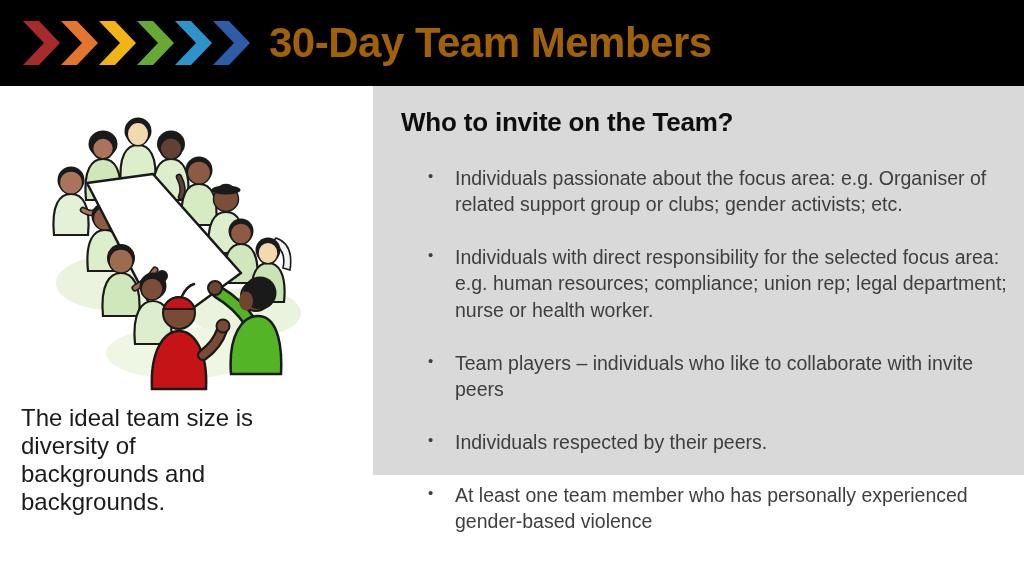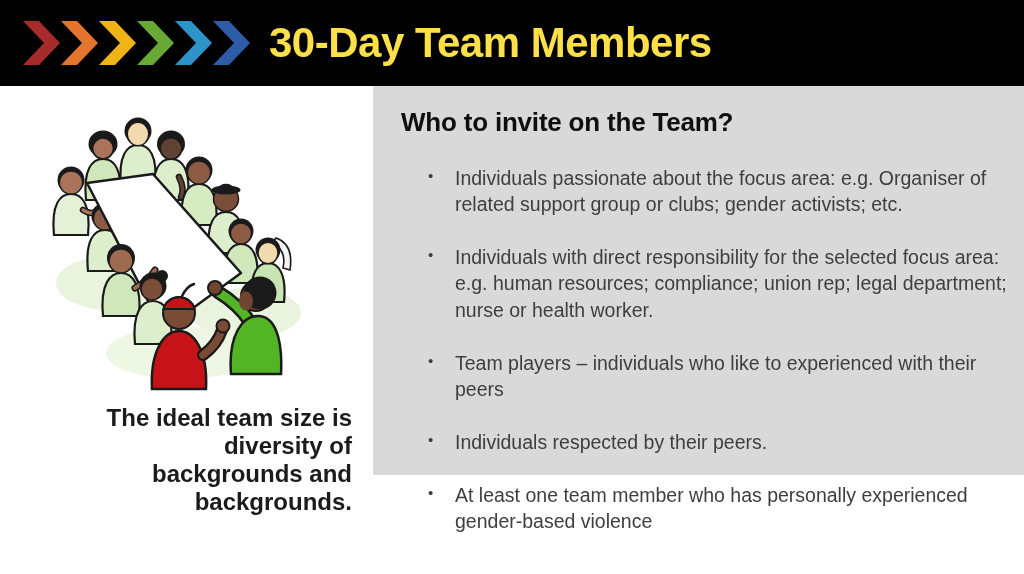--- a/index.html
+++ b/index.html
@@ -14,43 +14,43 @@
   
   .header {
     position: absolute; left: 0; top: 0;
     width: 1024px; height: 86px;
     background: #000000;
     display: flex; align-items: center;
   }
   .chevrons { margin-left: 23px; flex: 0 0 auto; display: block; }
   .slide-title {
     margin: 0 8px 0 18px;
-    color: #fde047;
+    color: #a16207;
     font-size: 42px;
     font-weight: 700;
     letter-spacing: -0.5px;
     white-space: nowrap;
   }
 
   
   .left-panel {
     position: absolute; left: 0; top: 86px;
     width: 373px; height: 488px;
     background: #ffffff;
   }
   .illustration {
     position: absolute; left: 21px; top: 12px;
     display: block;
   }
   .caption {
     position: absolute; left: 21px; top: 318px;
     width: 331px;
-    text-align: right;
+    text-align: left;
     font-size: 24px;
-    font-weight: 700;
+    font-weight: 400;
     color: #1b1b1b;
     line-height: 1.17;
   }
   .caption span { display: block; }
 
   
   .right-panel {
     position: absolute; left: 373px; top: 86px;
     width: 651px; height: 389px;
     background: #d9d9d9;
@@ -223,17 +223,17 @@
     <span>backgrounds and</span>
     <span>backgrounds.</span>
   </div>
 </div>
 
 <div class="right-panel">
   <h2 class="panel-heading">Who to invite on the Team?</h2>
   <ul class="bullet-list">
     <li>Individuals passionate about the focus area: e.g. Organiser of related support group or clubs; gender activists; etc.</li>
     <li>Individuals with direct responsibility for the selected focus area: e.g. human resources; compliance; union rep; legal department; nurse or health worker.</li>
-    <li>Team players – individuals who like to experienced with their peers</li>
+    <li>Team players – individuals who like to collaborate with invite peers</li>
     <li>Individuals respected by their peers.</li>
     <li>At least one team member who has personally experienced gender-based violence</li>
   </ul>
 </div>
 
 </body></html>

